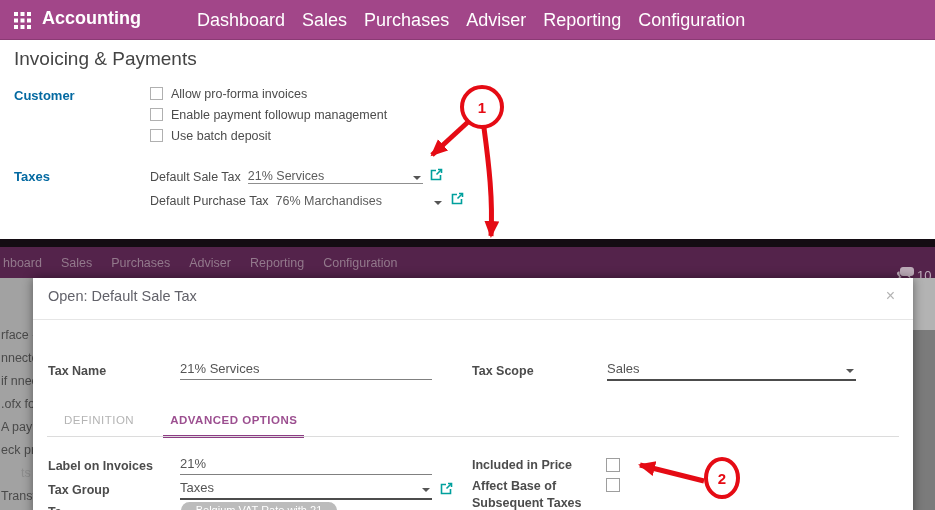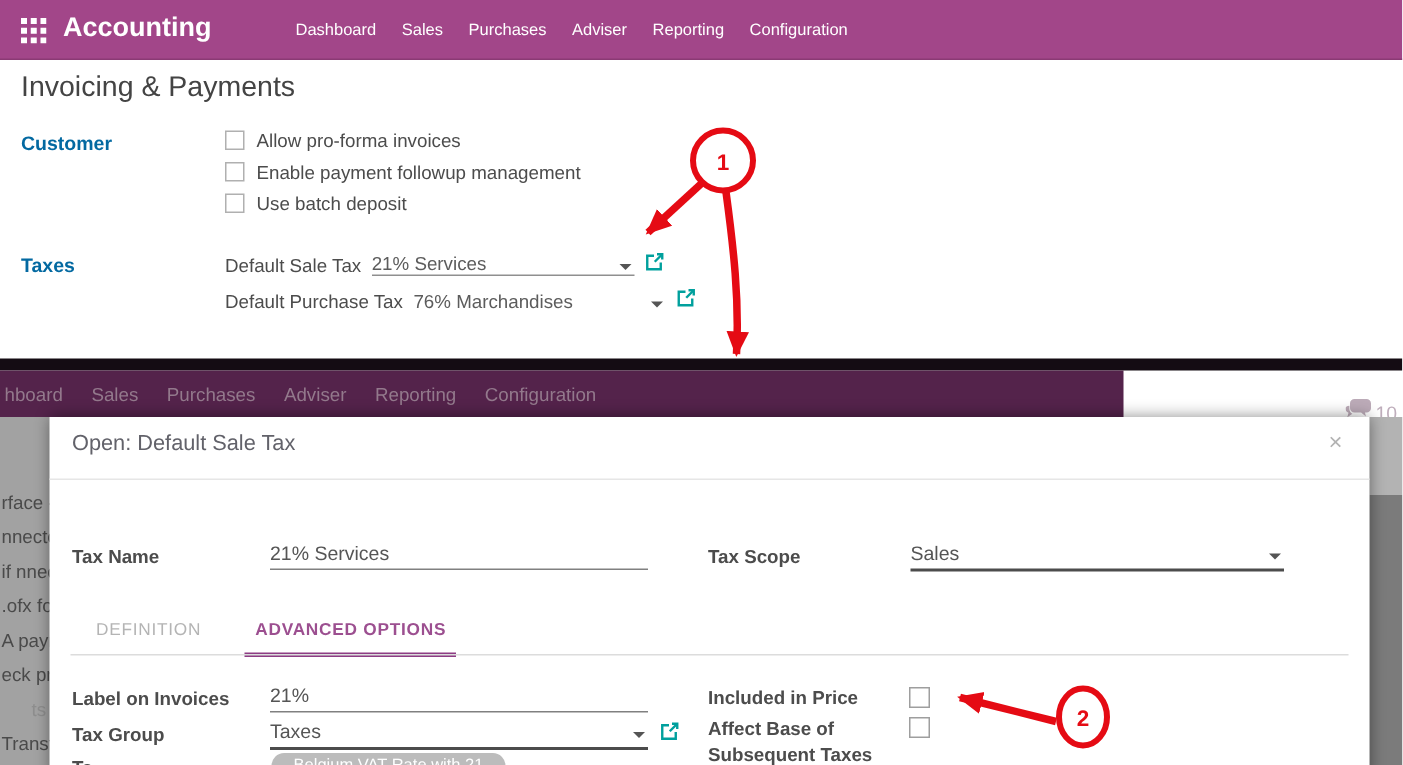--- a/index.html
+++ b/index.html
@@ -8,38 +8,38 @@
            font-family:"Liberation Sans", sans-serif; background:#fff; color:#4c4c4c; }
   .abs { position:absolute; }
 
   
   .app-header { position:absolute; left:0; top:0; width:935px; height:40px;
                 background:#a24689; border-bottom:1px solid #8a3a74;
                 display:flex; align-items:center; }
   .grid-icon { position:absolute; left:14px; top:12px; width:17px; height:17px; cursor:pointer; }
   .app-title { position:absolute; left:42px; top:8px; font-size:18px; font-weight:700; color:#fff; }
   .app-nav { position:absolute; left:197px; top:0; height:40px; display:flex; align-items:center; gap:17px; }
-  .app-nav span { color:#fff; font-size:11px; cursor:pointer; }
+  .app-nav span { color:#fff; font-size:18px; cursor:pointer; }
 
   
   .page-title { position:absolute; left:14px; top:48px; font-size:19px; font-weight:400; color:#444; }
   .group-label { position:absolute; font-size:13px; font-weight:700; color:#0369a1; }
   .cb-row { position:absolute; left:150px; display:flex; gap:8px; }
   .cb { width:13px; height:13px; background:#fff; border:1px solid #b0b0b0; flex:0 0 auto; }
   .cb-label { font-size:12.5px; color:#4c4c4c; }
   .tax-row { position:absolute; left:150px; display:flex; align-items:flex-end; font-size:12.5px; color:#4c4c4c; }
   .m2o { display:flex; align-items:flex-end; justify-content:space-between; color:#5c5c5c; }
   .m2o.lined { border-bottom:1px solid #8f8f8f; }
   .caret { width:0; height:0; border-left:4px solid transparent; border-right:4px solid transparent;
            border-top:4px solid #555; display:inline-block; margin:0 2px 3px 6px; }
   .ext { display:inline-block; margin-left:7px; }
 
   
   .shot2-topline { position:absolute; left:0; top:239px; width:935px; height:8px; background:#140c13; }
-  .shot2-bar { position:absolute; left:0; top:247px; width:749px; height:31px; background:#54234b; }
+  .shot2-bar { position:absolute; left:0; top:247px; width:935px; height:31px; background:#54234b; }
   .shot2-nav { position:absolute; left:3px; top:0; height:31px; display:flex; align-items:center; gap:19px; }
   .shot2-nav span { color:#93798c; font-size:12.5px; }
   .chat-wrap { position:absolute; left:897px; top:266px; display:flex; align-items:center; gap:3px; }
   .msg-count { color:#bfaebc; font-size:13px; }
 
   .backdrop { position:absolute; left:0; top:278px; width:935px; height:232px; background:#a2a2a2; }
   .frag { position:absolute; left:1px; font-size:12.5px; color:#4a4a4a; white-space:nowrap; }
   .frag.lite { color:#8e8e8e; }
   .right-lite { position:absolute; left:913px; top:278px; width:22px; height:52px; background:#b3b3b3; }
   .right-dark { position:absolute; left:913px; top:330px; width:22px; height:180px; background:#7b7b7b; }

